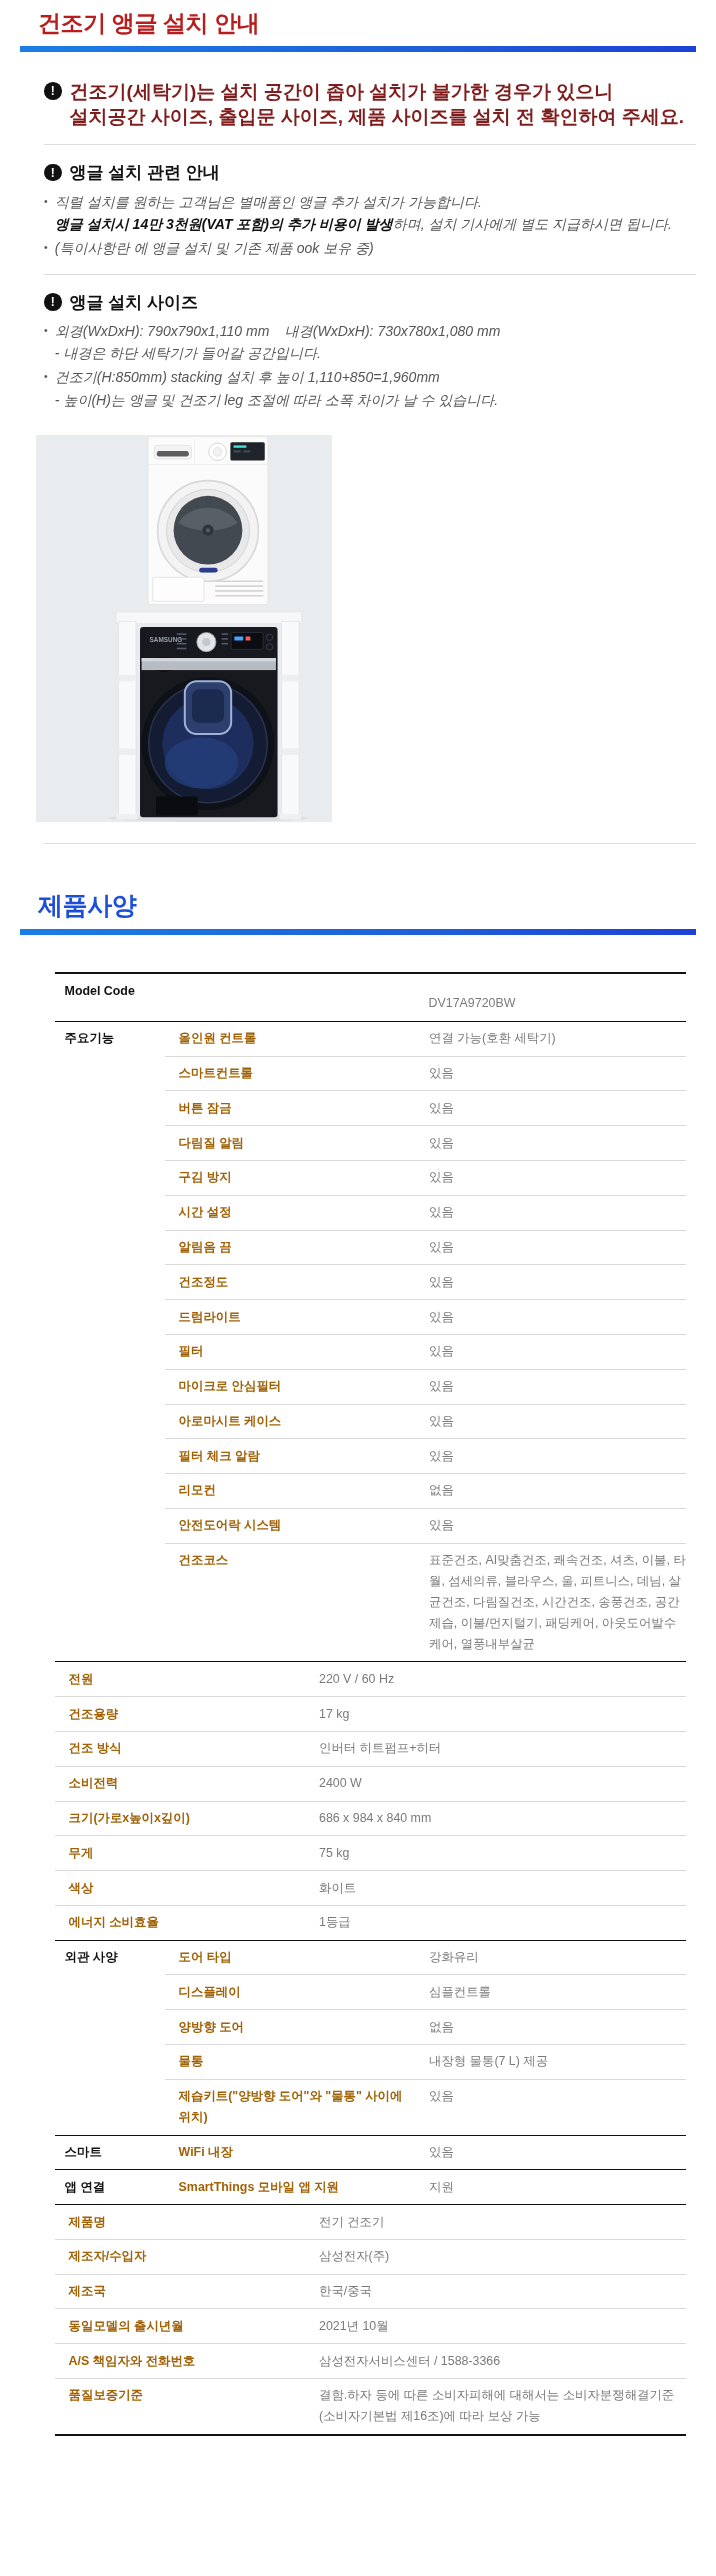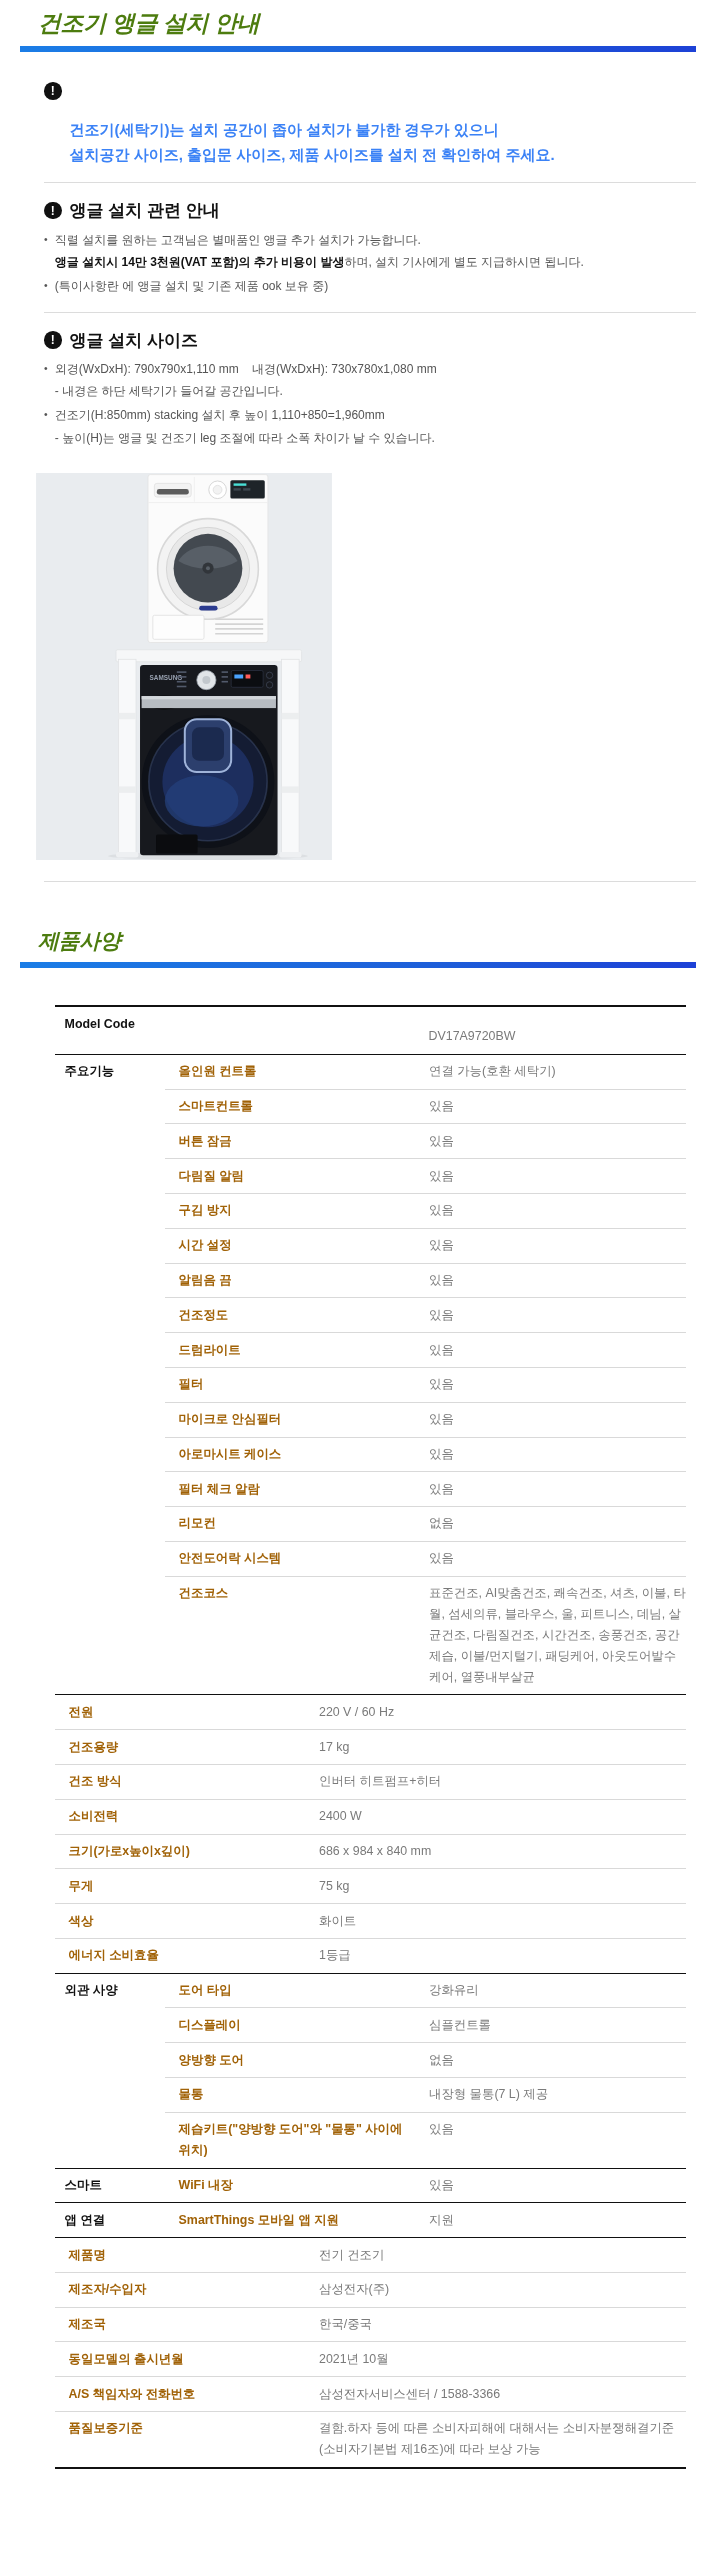--- a/index.html
+++ b/index.html
@@ -1,42 +1,42 @@
 <!DOCTYPE html>
 <html lang="ko" style="font-size:12.8px"><head>
 <meta charset="utf-8">
 <style>
   html,body{margin:0;padding:0;background:#fff;}
   body{width:716px;font-family:"Liberation Sans","DejaVu Sans",sans-serif;color:#111;}
 
   
-  .main-title{margin:8px 20px 0 38px;font-size:23px;font-weight:800;color:#4d7c0f;letter-spacing:-0.4px;font-style:italic;}
+  .main-title{margin:8px 20px 0 38px;font-size:23px;font-weight:800;color:#b91c1c;letter-spacing:-0.4px;}
   .accent-bar{height:5.6px;margin:7.2px 20px 0 20px;background:linear-gradient(90deg,#1b7de6 0%,#1e5fd9 60%,#1d41d6 100%);}
 
   
   .notice{margin:0 20px 0 44px;}
   .notice-big{margin-top:27px;display:flex;gap:8px;}
-  .notice-big .lines{font-size:15px;font-weight:800;line-height:25.6px;color:#3b82f6;margin-top:38px;}
+  .notice-big .lines{font-size:19px;font-weight:800;line-height:25.6px;color:#7f1d1d;}
   .icon-exclaim{width:17.6px;height:17.6px;min-width:17.6px;border-radius:50%;background:#111;color:#fff;
     display:inline-flex;align-items:center;justify-content:center;font-weight:800;font-size:12px;margin-top:3.2px;}
   .notice-head{display:flex;gap:8px;align-items:center;font-size:17px;font-weight:800;color:#111;margin-top:16px;}
   .notice-head .icon-exclaim{margin-top:0;}
   .bullets{margin-top:6.4px;}
   .bullet-item{display:flex;gap:7.2px;margin-top:1.6px;}
   .bullet-item .dot{color:#555;font-size:10.4px;line-height:22.4px;}
-  .bullet-item .lines{font-size:12px;line-height:22.4px;color:#555;white-space:pre-wrap;}
+  .bullet-item .lines{font-size:14px;line-height:22.4px;color:#555;white-space:pre-wrap;font-style:italic;}
   .bullet-item .lines .b{font-weight:800;color:#111;}
   .divider{height:0.8px;background:#dcdcdc;margin:14.4px 20px 0 44px;}
   .divider.tight{margin-top:8px;}
 
   
   .product-figure{margin:24px 0 0 36px;width:296px;height:387px;display:block;}
 
   
-  .spec-title{margin:45px 20px 0 38px;font-size:21px;font-weight:800;color:#4d7c0f;letter-spacing:-0.4px;font-style:italic;}
+  .spec-title{margin:45px 20px 0 38px;font-size:25px;font-weight:800;color:#1d4ed8;letter-spacing:-0.4px;}
   .spec-table{margin:37px 30px 0 55px;border-top:2.4px solid #111;border-bottom:2.4px solid #111;font-size:12.4px;}
   .model-row{display:flex;border-bottom:1.6px solid #111;padding:8.8px 0;}
   .model-label{width:364px;min-width:364px;padding-left:9.6px;font-weight:700;line-height:17.6px;}
   .model-value{color:#7a7a7a;line-height:17.6px;margin-top:12px;}
   .spec-group{display:flex;border-top:1.6px solid #111;}
   .spec-group:first-of-type{border-top:none;}
   .cat{width:110px;min-width:110px;box-sizing:border-box;padding:7.2px 4.8px 0 9.6px;font-weight:700;line-height:19px;}
   .rows{flex:1;min-width:0;}
   .row{display:flex;padding:6.4px 0;border-top:0.8px solid #d9d9d9;}
   .rows .row:first-child{border-top:none;}

